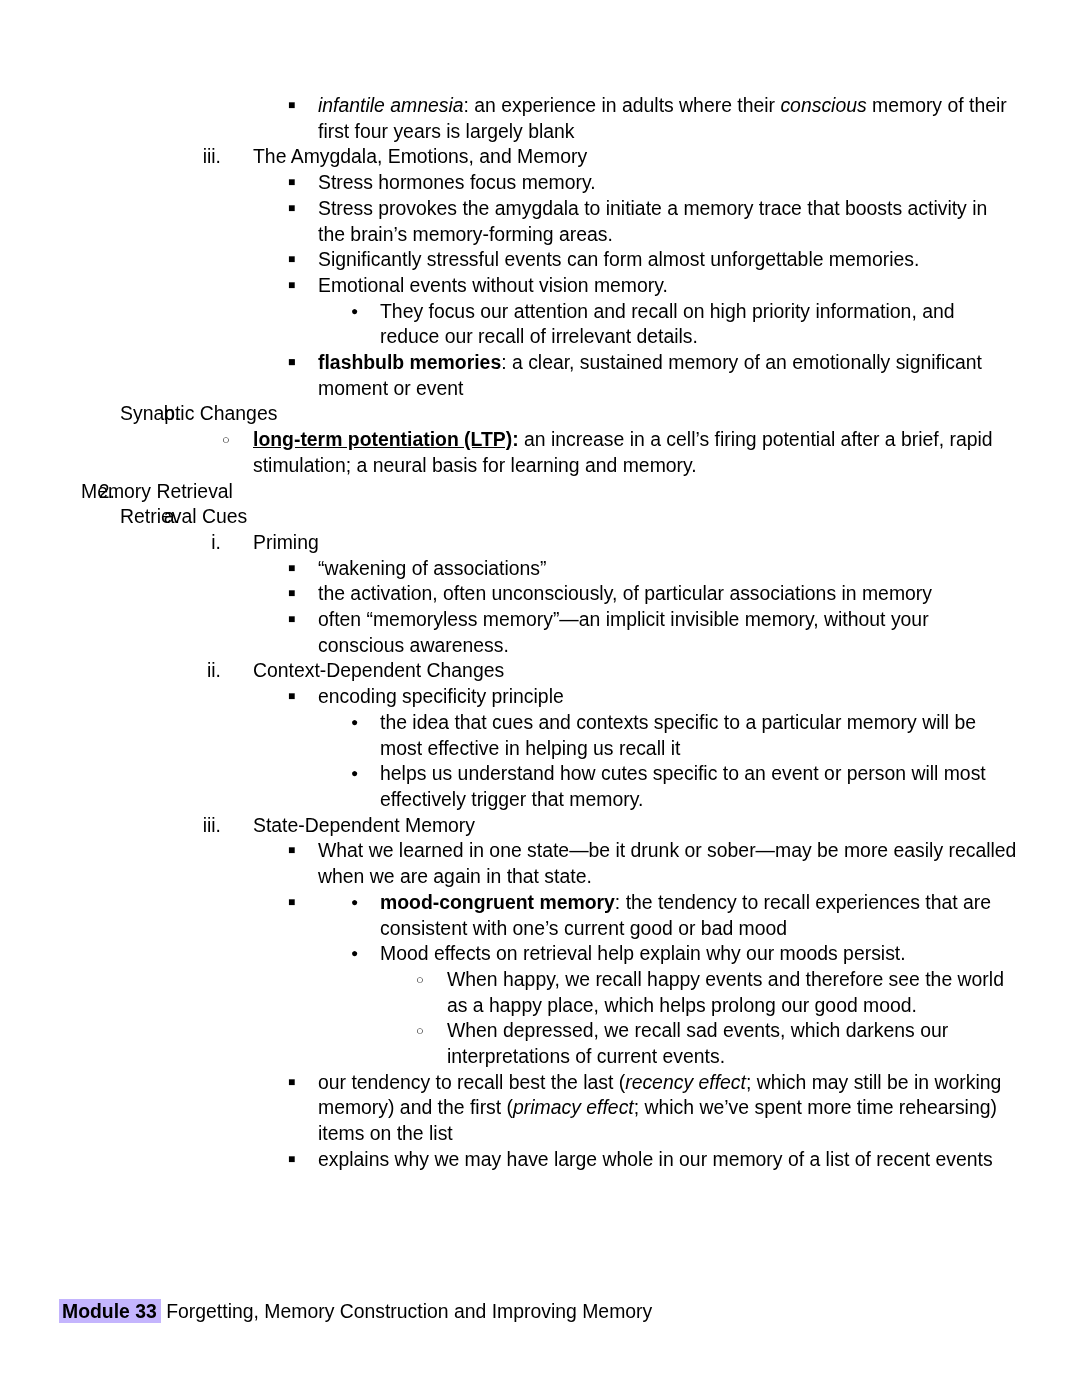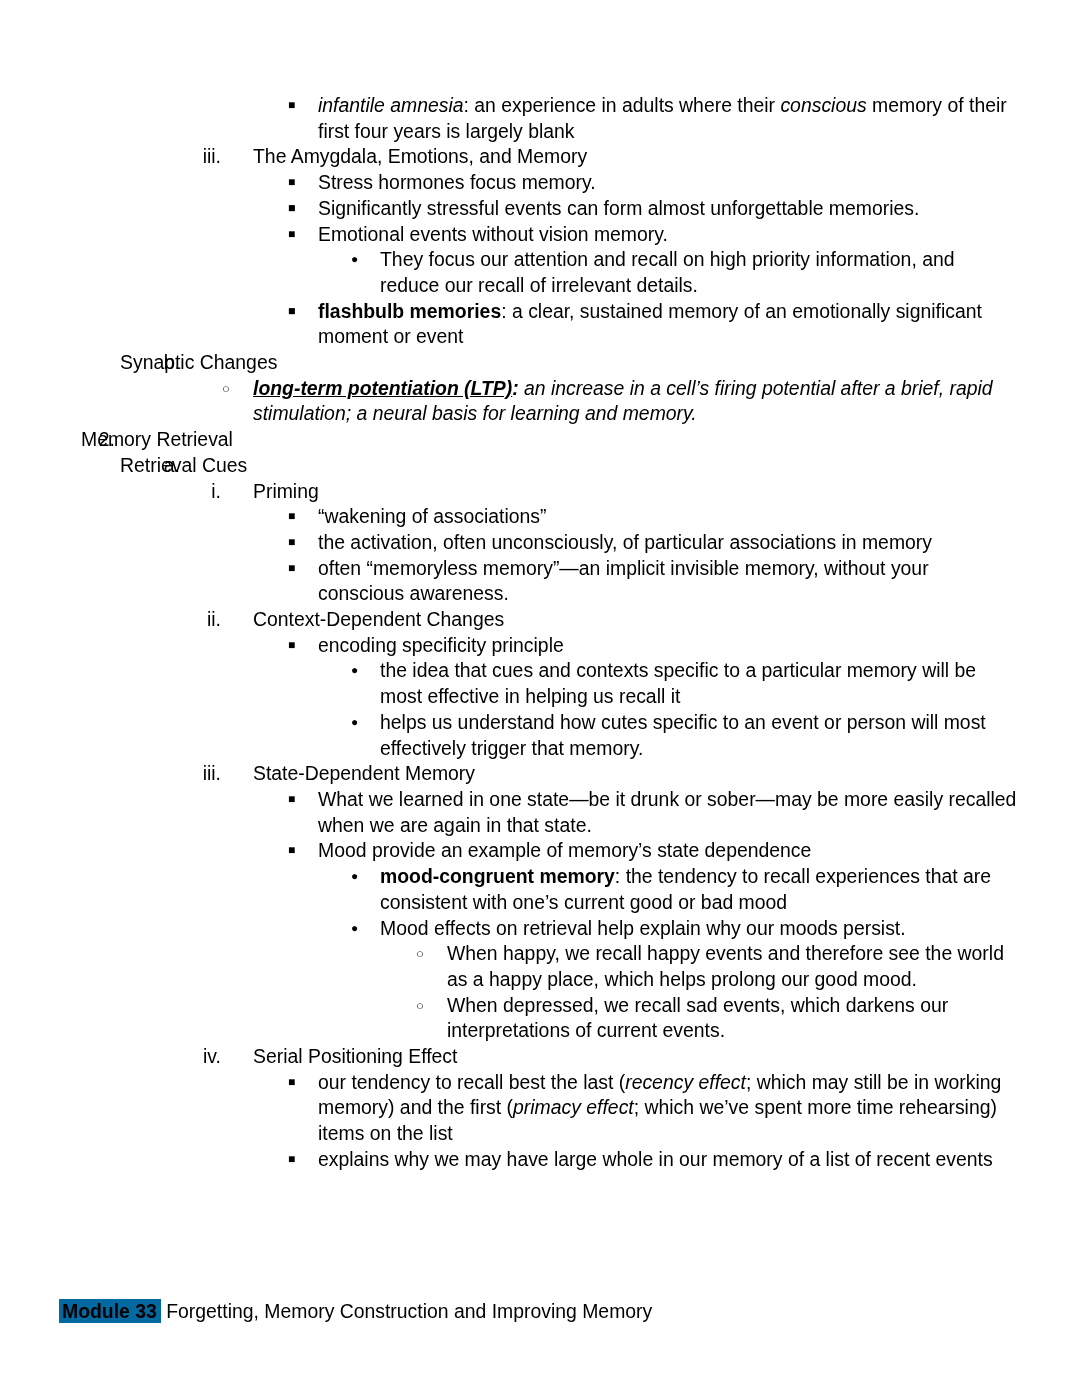--- a/index.html
+++ b/index.html
@@ -15,21 +15,21 @@
   .item .text{display:block;white-space:pre-wrap;margin-right:14px;}
   .item .marker{position:absolute;top:0;line-height:25.7px;}
 
   
   .lv-num1   .text{margin-left:81px;}
   .lv-num1   .marker{left:56px;width:59px;text-align:right;}
   .lv-alpha2 .text{margin-left:120px;}
   .lv-alpha2 .marker{left:121px;width:59px;text-align:right;}
   .lv-roman3 .text{margin-left:253px;}
   .lv-roman3 .marker{left:162px;width:59px;text-align:right;}
-  .lv-circle3 .text{margin-left:253px;font-style:italic;}
+  .lv-circle3 .text{margin-left:253px;}
   .lv-circle3 .marker{left:222px;font-size:13px;}
   .lv-square4 .text{margin-left:318px;}
   .lv-square4 .marker{left:288px;font-size:12px;}
   .lv-disc5  .text{margin-left:380px;}
   .lv-disc5  .marker{left:351px;font-size:12px;}
   .lv-circle6 .text{margin-left:447px;}
   .lv-circle6 .marker{left:416px;font-size:13px;}
 
   
   .seg-p{}
@@ -52,20 +52,22 @@
     <div class="item lv-roman3">
       <span class="marker">iii.</span>
       <span class="text"><span class="seg-p">The Amygdala, Emotions, and Memory</span></span>
     </div>
     <div class="item lv-square4">
       <span class="marker">■</span>
       <span class="text"><span class="seg-p">Stress hormones focus memory.</span></span>
     </div>
     <div class="item lv-square4">
       <span class="marker">■</span>
+      <span class="text"><span class="seg-p">Stress provokes the amygdala to initiate a memory trace that boosts activity in
+the brain’s memory-forming areas.</span></span>
     </div>
     <div class="item lv-square4">
       <span class="marker">■</span>
       <span class="text"><span class="seg-p">Significantly stressful events can form almost unforgettable memories.</span></span>
     </div>
     <div class="item lv-square4">
       <span class="marker">■</span>
       <span class="text"><span class="seg-p">Emotional events without vision memory.</span></span>
     </div>
     <div class="item lv-disc5">
@@ -137,50 +139,45 @@
       <span class="marker">iii.</span>
       <span class="text"><span class="seg-p">State-Dependent Memory</span></span>
     </div>
     <div class="item lv-square4">
       <span class="marker">■</span>
       <span class="text"><span class="seg-p">What we learned in one state—be it drunk or sober—may be more easily recalled
 when we are again in that state.</span></span>
     </div>
     <div class="item lv-square4">
       <span class="marker">■</span>
-      <span class="text"><span class="seg-p">Mood provide an example of memory’s state dependence</span></span>
     </div>
     <div class="item lv-disc5">
       <span class="marker">●</span>
       <span class="text"><span class="seg-b">mood-congruent memory</span><span class="seg-p">: the tendency to recall experiences that are
 consistent with one’s current good or bad mood</span></span>
     </div>
     <div class="item lv-disc5">
       <span class="marker">●</span>
       <span class="text"><span class="seg-p">Mood effects on retrieval help explain why our moods persist.</span></span>
     </div>
     <div class="item lv-circle6">
       <span class="marker">○</span>
       <span class="text"><span class="seg-p">When happy, we recall happy events and therefore see the world
 as a happy place, which helps prolong our good mood.</span></span>
     </div>
     <div class="item lv-circle6">
       <span class="marker">○</span>
       <span class="text"><span class="seg-p">When depressed, we recall sad events, which darkens our
 interpretations of current events.</span></span>
     </div>
-    <div class="item lv-roman3">
-      <span class="marker">iv.</span>
-      <span class="text"><span class="seg-p">Serial Positioning Effect</span></span>
-    </div>
     <div class="item lv-square4">
       <span class="marker">■</span>
       <span class="text"><span class="seg-p">our tendency to recall best the last (</span><span class="seg-i">recency effect</span><span class="seg-p">; which may still be in working
 memory) and the first (</span><span class="seg-i">primacy effect</span><span class="seg-p">; which we’ve spent more time rehearsing)
 items on the list</span></span>
     </div>
     <div class="item lv-square4">
       <span class="marker">■</span>
       <span class="text"><span class="seg-p">explains why we may have large whole in our memory of a list of recent events</span></span>
     </div>
   </div>
 
-<div class="footer"><span class="module-label" style="background: #0369a1;">Module 33</span><span> Forgetting, Memory Construction and Improving Memory</span></div>
+<div class="footer"><span class="module-label" style="background: #c4b5fd;">Module 33</span><span> Forgetting, Memory Construction and Improving Memory</span></div>
 
 </body></html>

